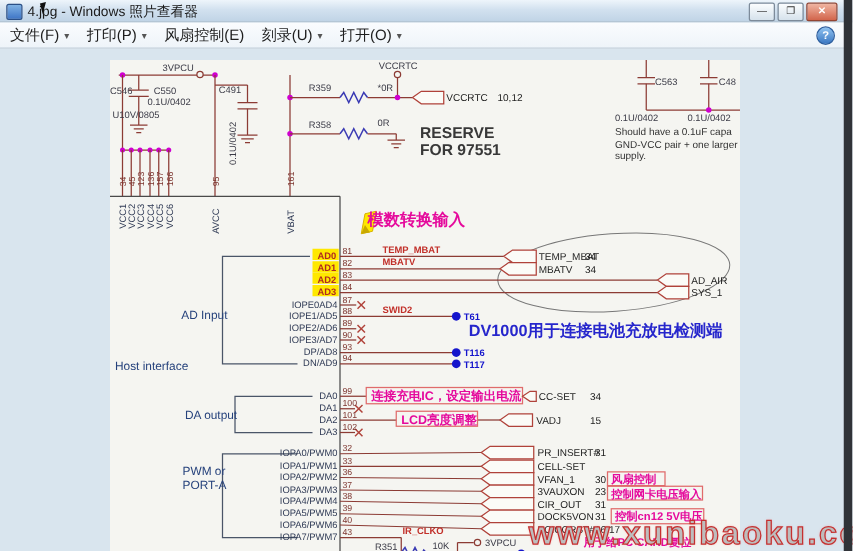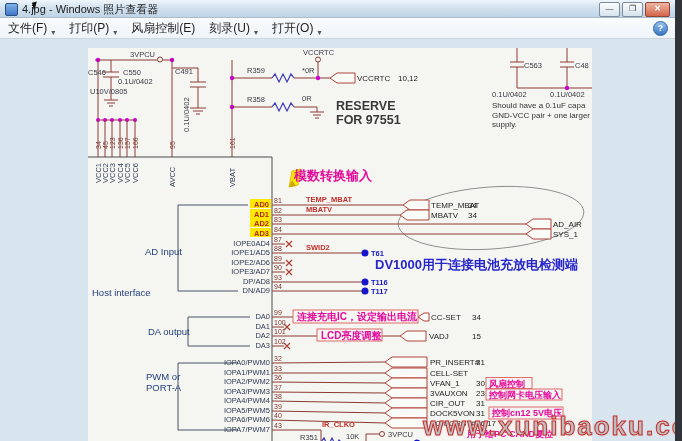--- a/index.html
+++ b/index.html
@@ -10,21 +10,21 @@
   #appicon{position:absolute;left:5px;top:3px;width:11px;height:11px;background:linear-gradient(#7fb2e4,#3f76c6);border:1px solid #2a4f86;border-radius:2px;}
   #apptitle{position:absolute;left:22px;top:2px;font-size:11px;color:#1b1b1b;white-space:nowrap;}
   #cursor{position:absolute;left:33px;top:2px;width:0;height:0;border-left:5px solid #111;border-bottom:9px solid transparent;transform:rotate(-15deg);}
   #winbtns{position:absolute;right:12px;top:2px;display:flex;gap:2px;}
   .wbtn{width:19px;height:13px;border:1px solid #7d8b9a;border-radius:2px;font-size:8px;line-height:12px;text-align:center;color:#333;
     background:linear-gradient(#fbfdfe,#d6e2ec);}
   .wbtn.close{width:23px;background:linear-gradient(#f0b5a2,#d2654c);border-color:#934533;color:#fff;font-weight:bold;}
   
   #menubar{position:absolute;left:0;top:18px;width:682px;height:20px;
     background:linear-gradient(#fafcfe,#eef4f9);border-bottom:1px solid #ccd6df;display:flex;align-items:center;}
-  .mitem{display:flex;align-items:flex-end;gap:4px;margin-left:14px;font-size:12px;color:#1e1e1e;white-space:nowrap;}
+  .mitem{display:flex;align-items:center;gap:4px;margin-left:14px;font-size:12px;color:#1e1e1e;white-space:nowrap;}
   .mitem:first-child{margin-left:8px;}
   .marrow{font-size:8px;color:#555;}
   #helpbtn{position:absolute;right:14px;top:3px;width:13px;height:13px;border-radius:50%;
     background:linear-gradient(#8fc2f0,#3a77c2);border:1px solid #2d5e9e;color:#fff;font-size:9px;font-weight:bold;line-height:13px;text-align:center;}
   
   #content{position:absolute;left:0;top:48px;width:682px;height:403px;background:#d9e5ee;}
   #photo{position:absolute;left:88px;top:0;width:504px;height:403px;background:#f5f5f1;}
   #rightstrip{position:absolute;right:0;top:0;width:7px;height:441px;background:#303338;}
   
   svg{display:block;}

